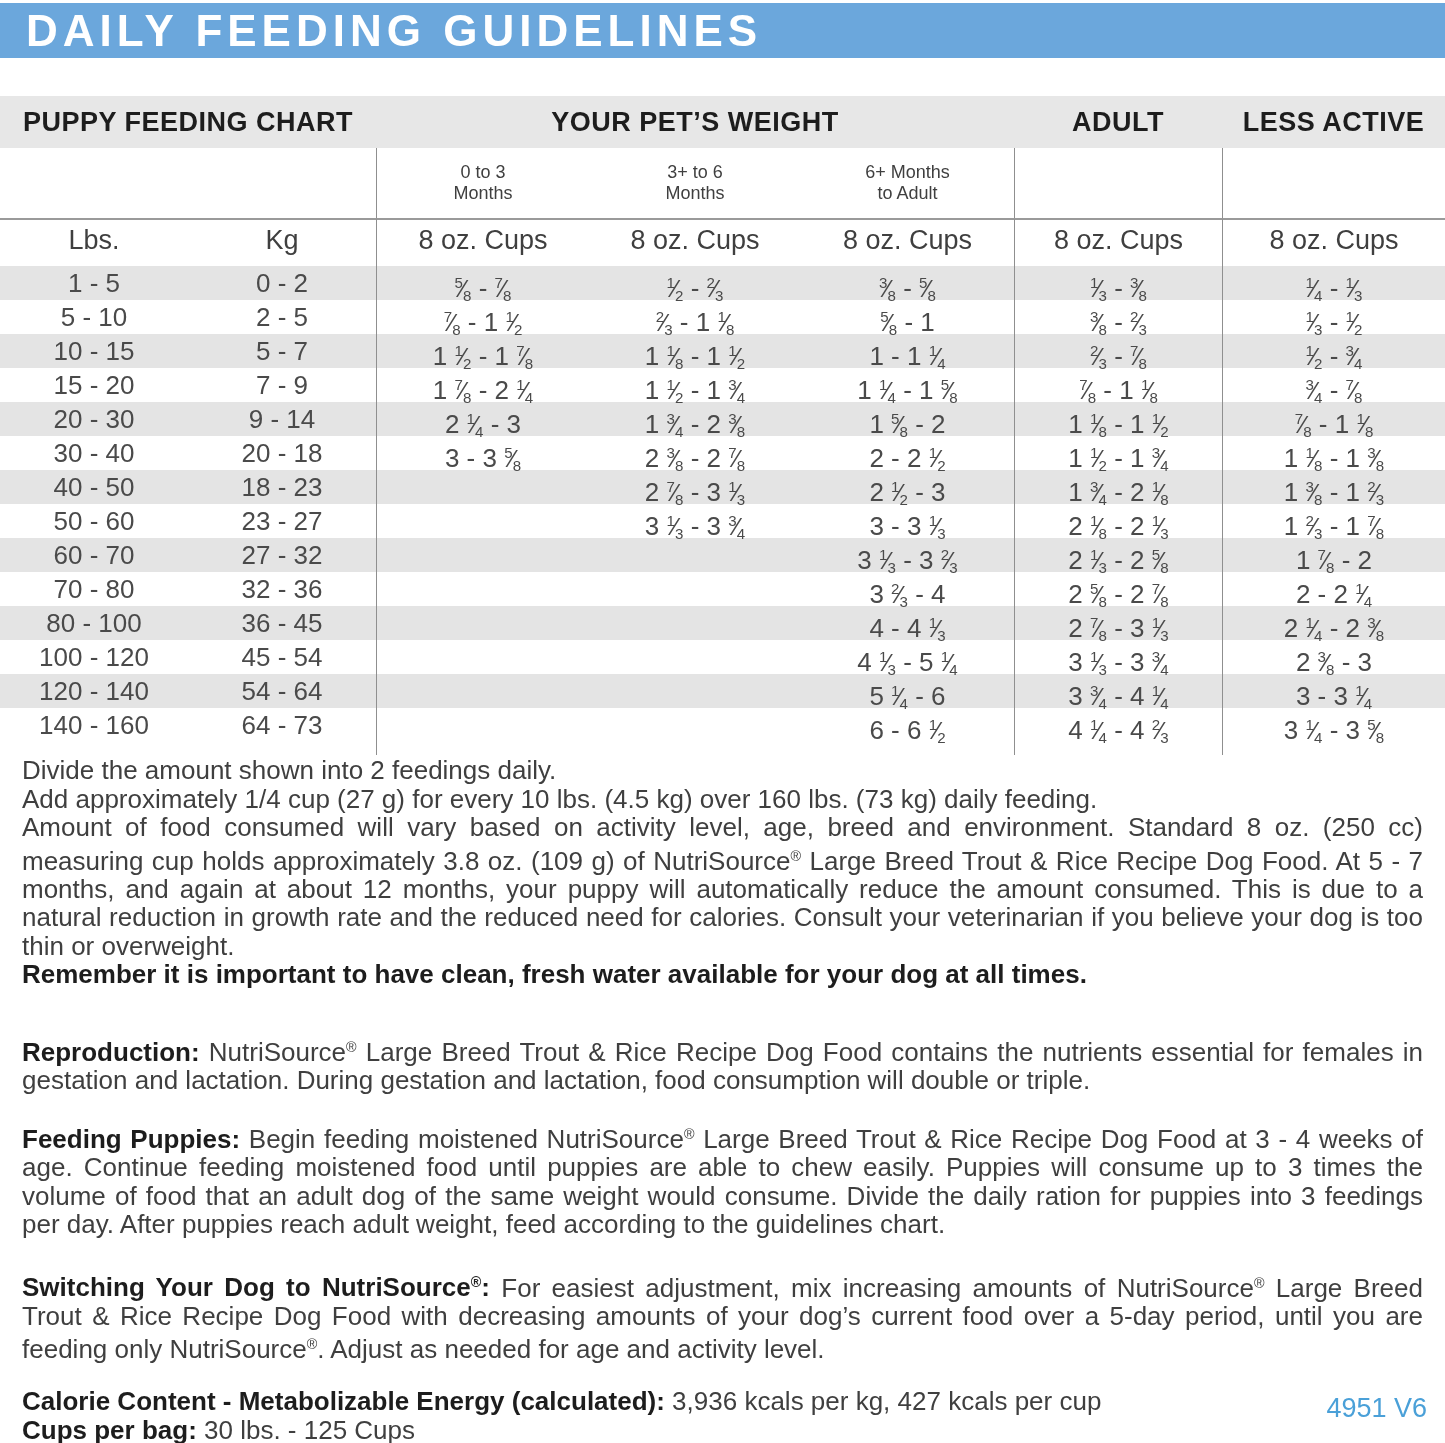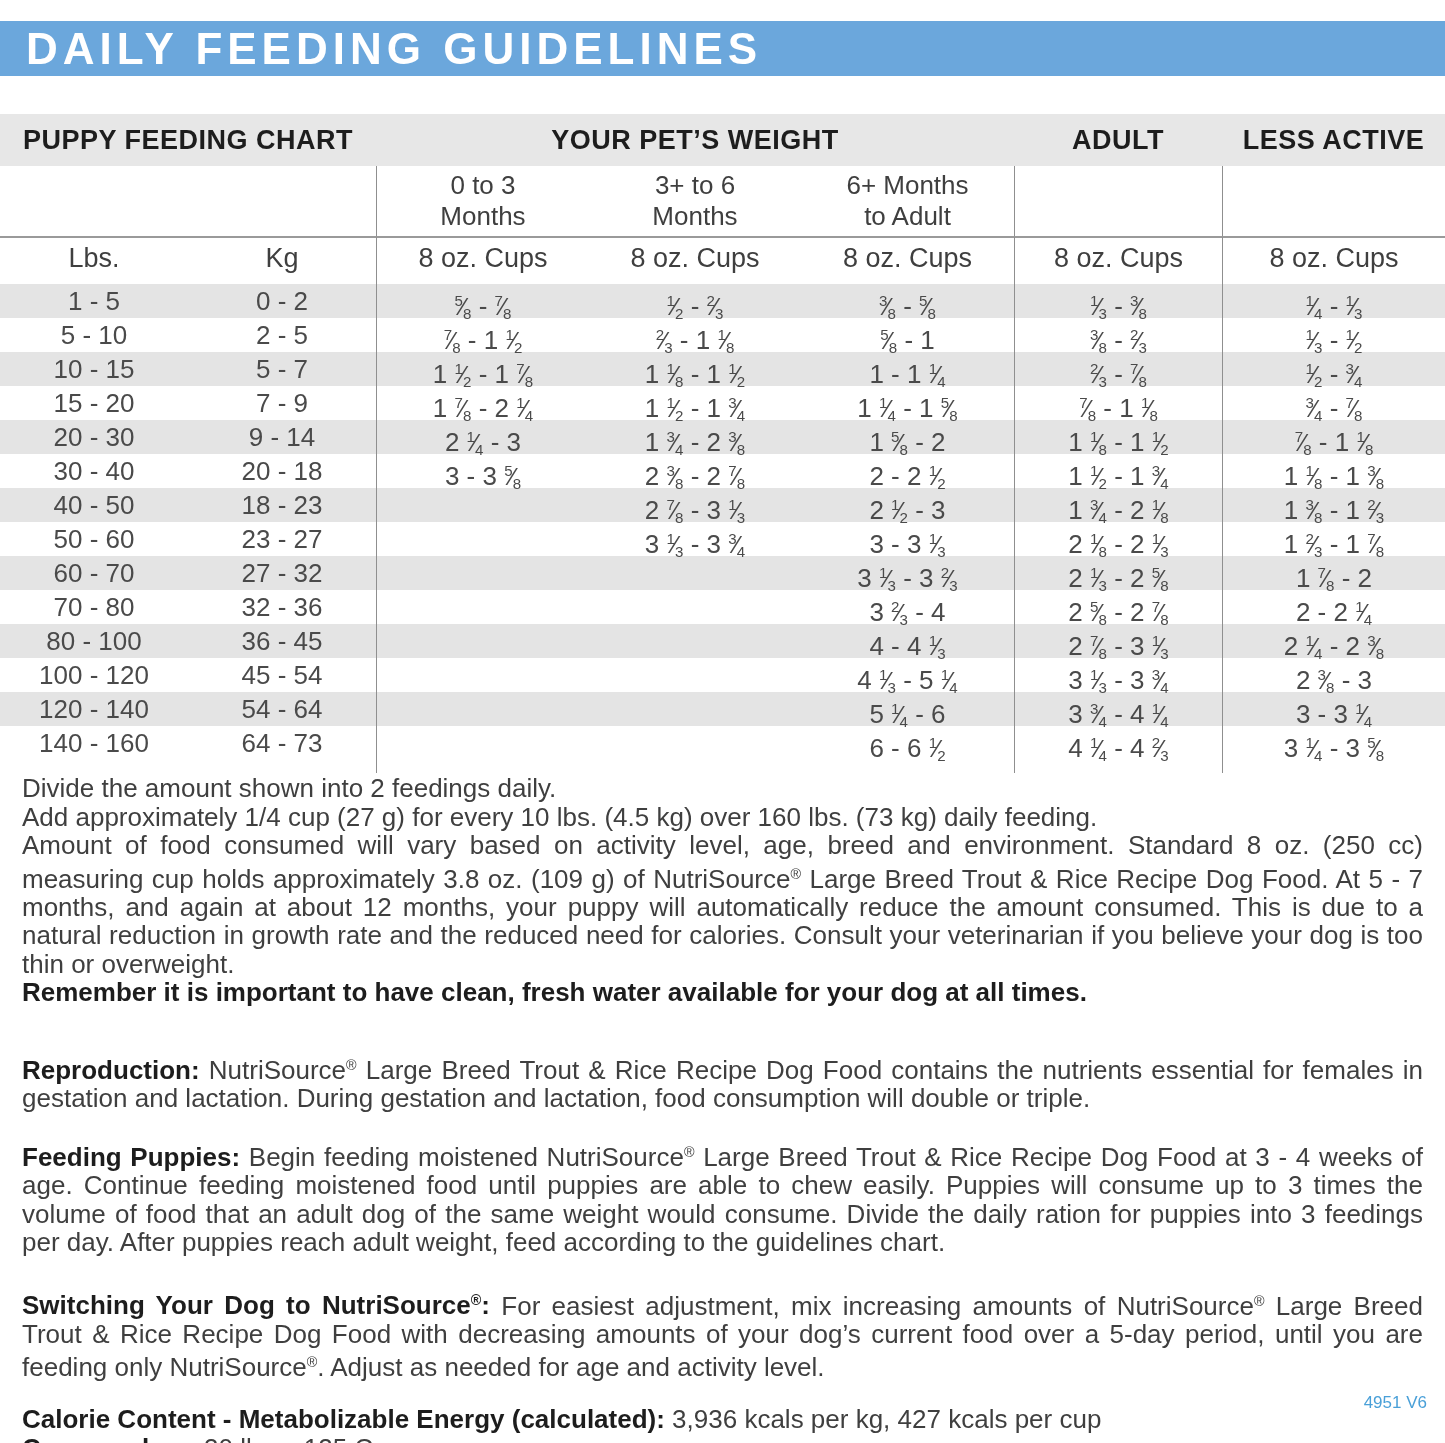--- a/index.html
+++ b/index.html
@@ -4,21 +4,21 @@
 <style>
   html,body{margin:0;padding:0;}
   body{
     width:1445px;height:1443px;position:relative;overflow:hidden;
     background:#ffffff;color:#3d3d3d;
     font-family:"Liberation Sans","DejaVu Sans",sans-serif;
     -webkit-font-smoothing:antialiased;
   }
   
   .title-bar{
-    margin-top:21px;height:55px;background:#6BA7DC;
+    margin-top:3px;height:55px;background:#6BA7DC;
     display:flex;align-items:center;padding-left:26px;box-sizing:border-box;
   }
   .title-bar span{
     color:#ffffff;font-weight:bold;font-size:44px;letter-spacing:5px;
   }
   
   .band{
     margin-top:38px;height:52px;background:#E7E7E7;
     display:grid;grid-template-columns:376px 638px 208px 223px;
     align-items:center;
@@ -28,21 +28,21 @@
     white-space:nowrap;
   }
   .grid-row{
     display:grid;grid-template-columns:188px 188px 213px 212px 213px 208px 223px;
   }
   .cell{text-align:center;color:#4a4a4a;}
   .bl{border-left:1px solid #8f8f8f;}
   .subhead{height:70px;}
   .subhead .cell{
     display:flex;align-items:center;justify-content:center;
-    white-space:pre-line;font-size:26px;line-height:1.18;color:#3f3f3f;
+    white-space:pre-line;font-size:18px;line-height:1.18;color:#3f3f3f;
   }
   .units{height:48px;}
   .units .cell{
     border-top:2px solid #9a9a9a;line-height:40px;font-size:27px;color:#3f3f3f;
   }
   .trow{height:34px;}
   .trow .cell{line-height:34px;font-size:26px;white-space:nowrap;}
   .trow.stripe{background:#E4E4E4;}
   
   .fr{display:inline-block;letter-spacing:0;}
@@ -57,21 +57,21 @@
   .section{margin:0;text-align:justify;}
   .section b, .foot-line b{color:#1d1d1d;}
   .s1{margin-top:44px;}
   .s2{margin-top:26px;}
   .s3{margin-top:30px;}
   .foot-line{margin:0;text-align:left;}
   .f1{margin-top:24px;}
   sup.reg{font-size:0.55em;vertical-align:0.6em;}
   .doc-code{
     position:absolute;right:18px;top:1393px;
-    color:#4AA0D8;font-size:17px;
+    color:#4AA0D8;font-size:27px;
   }
 </style>
 </head>
 <body>
 
 <div class="title-bar">
   <span>DAILY FEEDING GUIDELINES</span>
 </div>
 
 <div>

